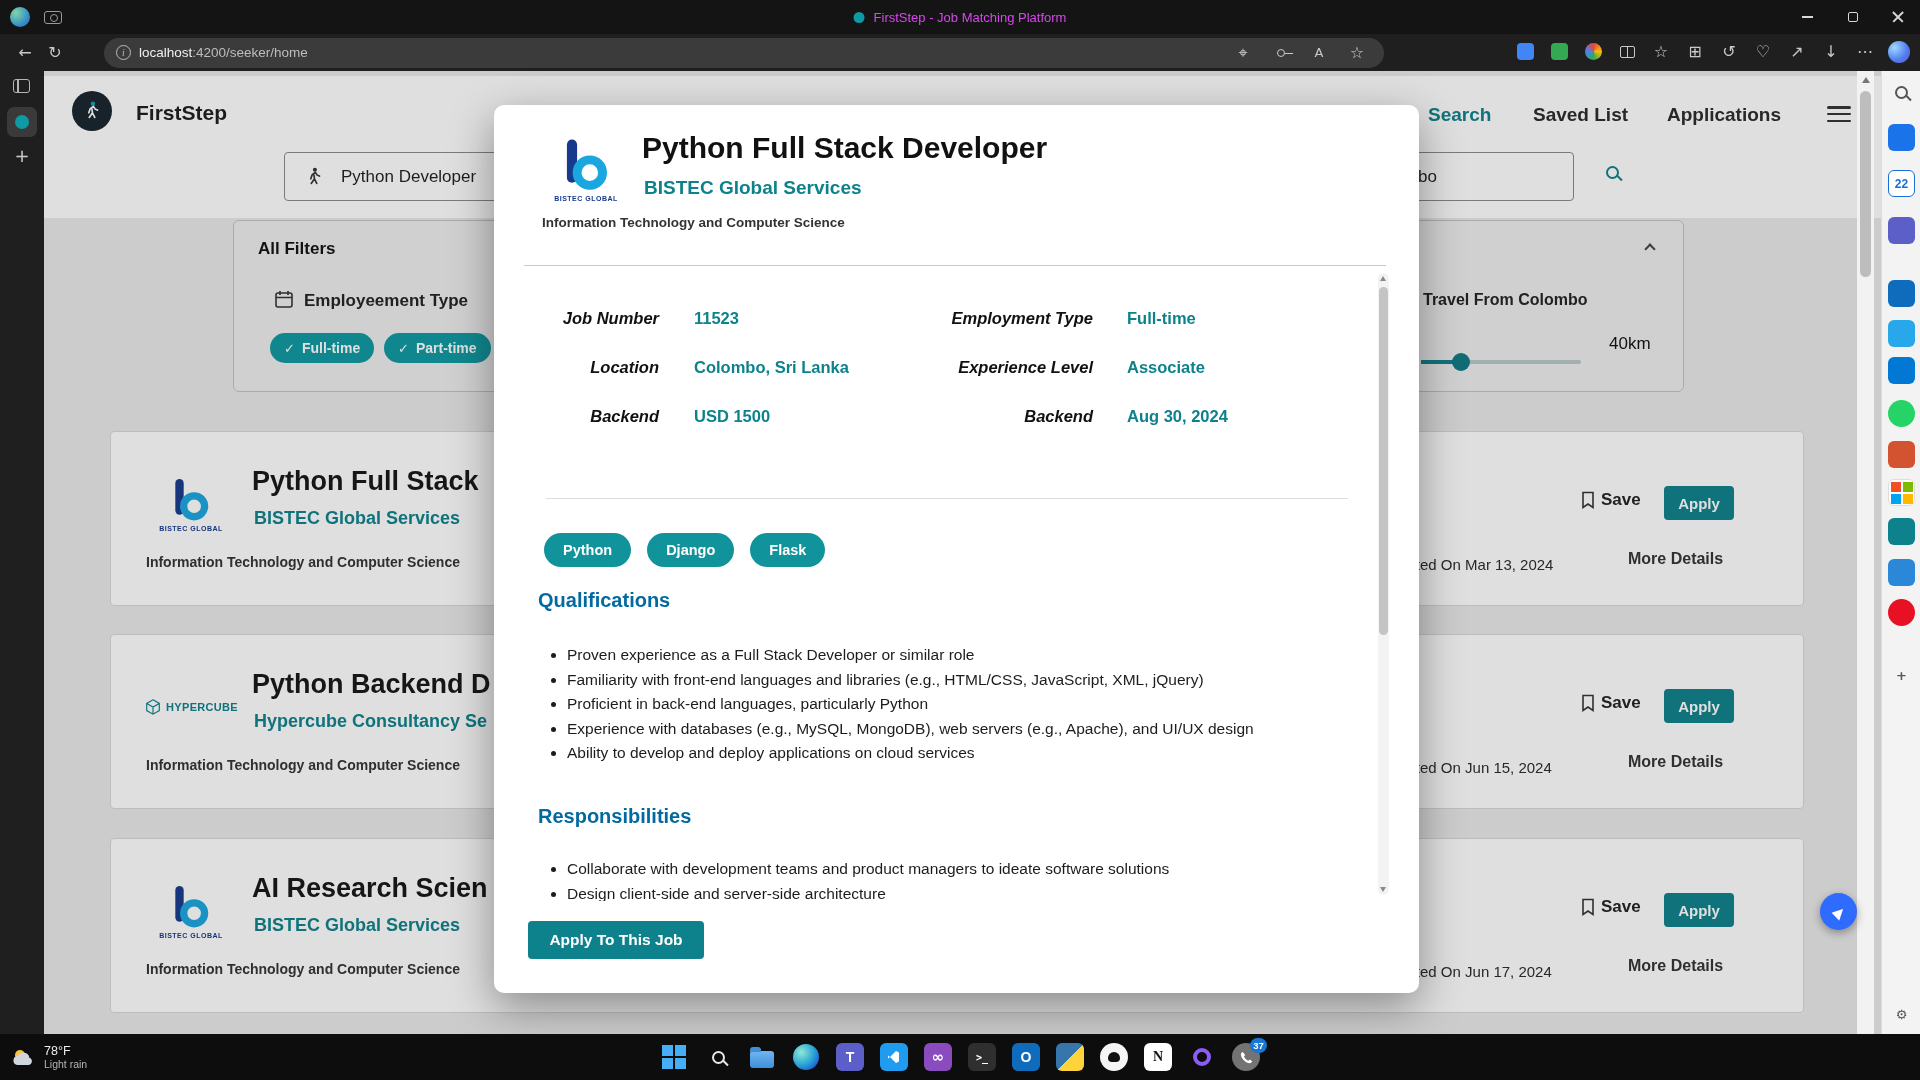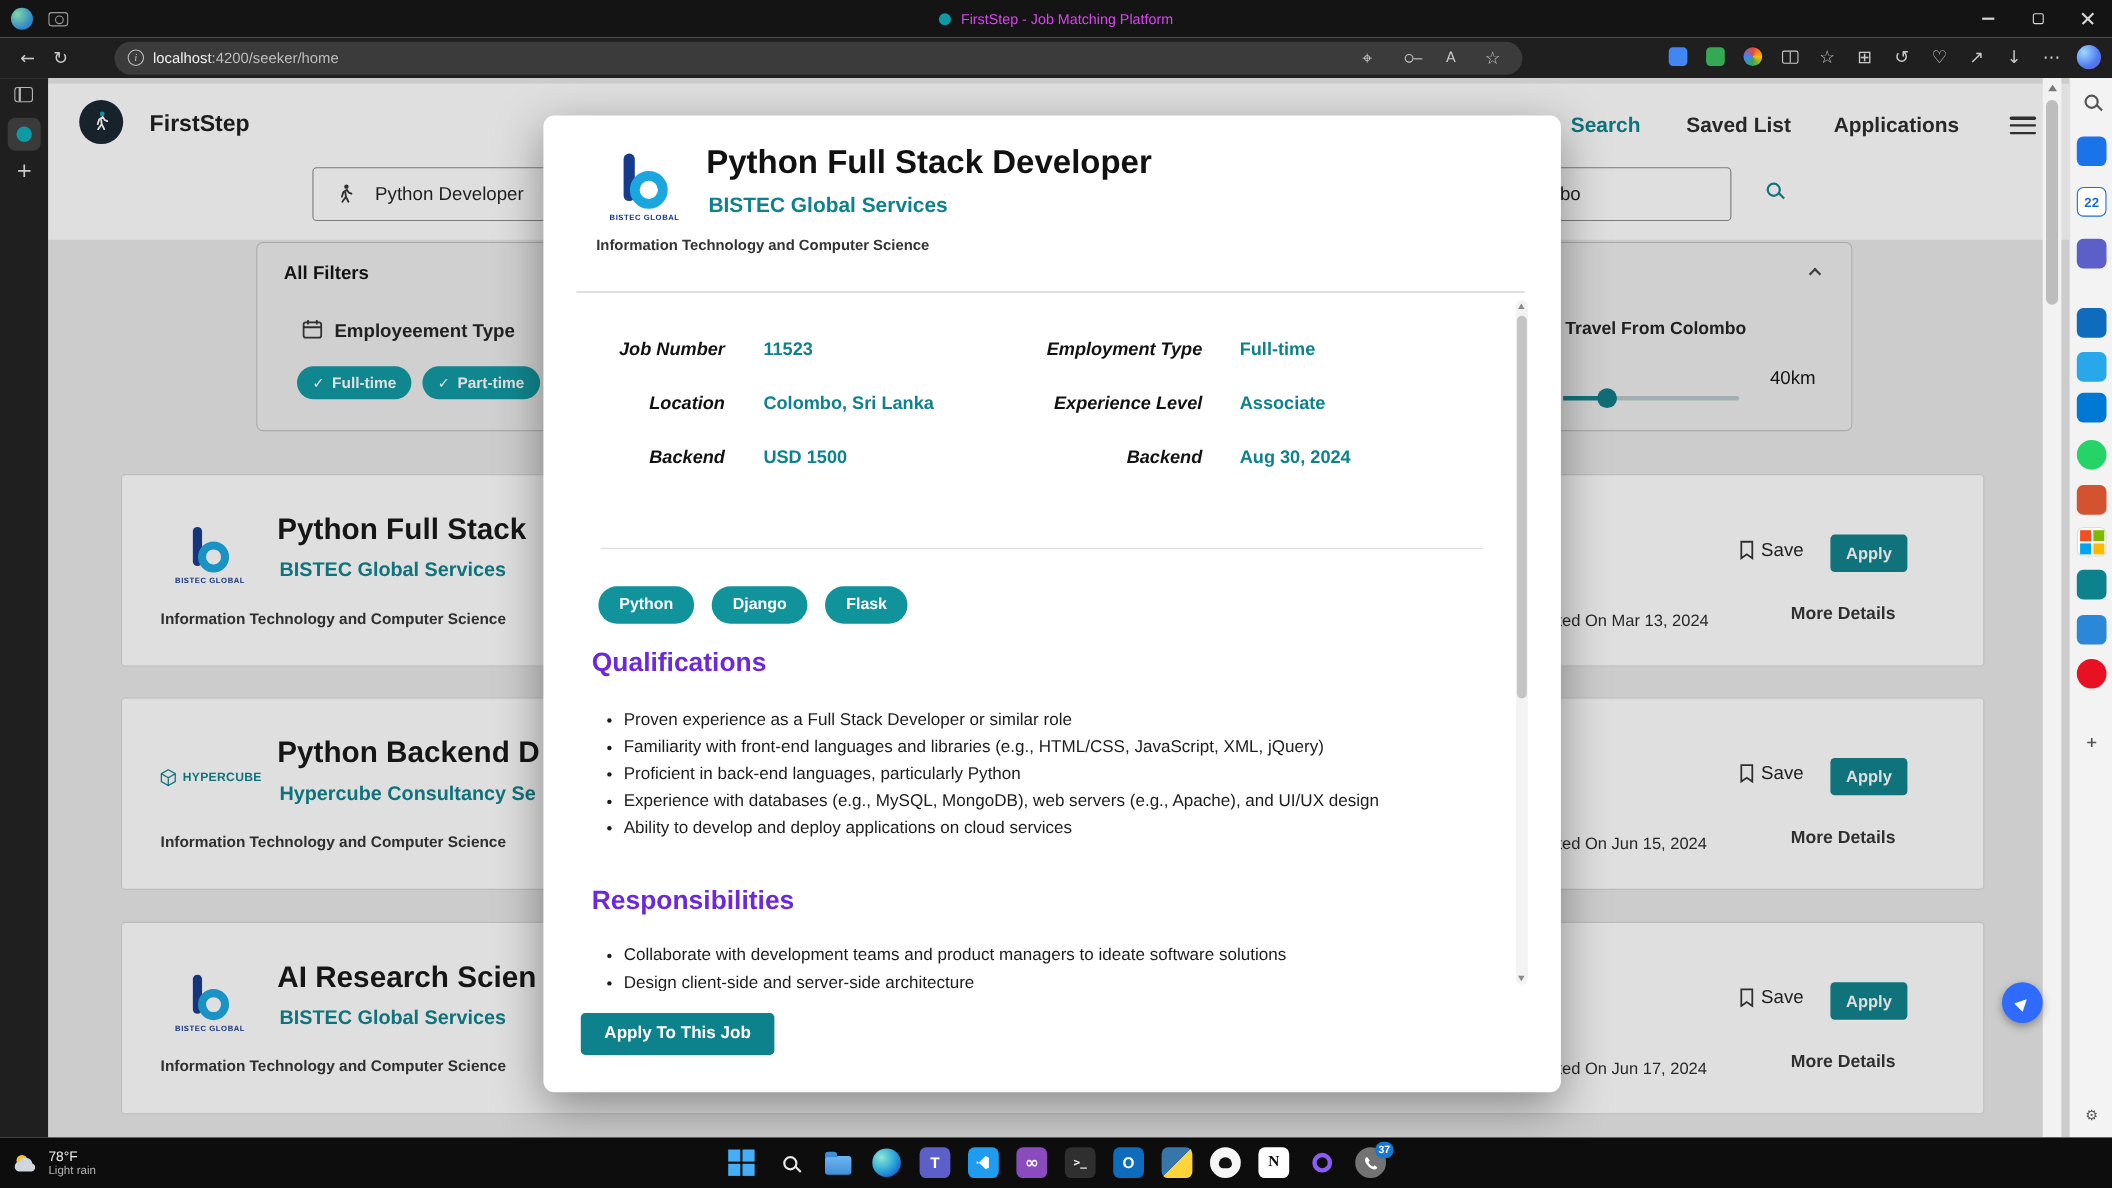--- a/index.html
+++ b/index.html
@@ -79,21 +79,21 @@
   .slider{position:absolute;left:1187px;top:139px;width:160px;height:4px;background:#b9c6c7;border-radius:2px}
   .slider .fill{position:absolute;left:0;top:0;height:4px;width:40px;background:#0e828c}
   .slider .thumb{position:absolute;left:31px;top:-7px;width:18px;height:18px;border-radius:50%;background:#0e7b85}
   .f-chev{position:absolute;left:1412px;top:24px}
   .card{position:absolute;left:66px;width:1694px;height:175px;background:#fff;border:1px solid #d8d8d8;border-radius:4px}
   .c-title{position:absolute;left:141px;top:34px;font-size:27px;font-weight:700;color:#161616;white-space:nowrap}
   .c-company{position:absolute;left:143px;top:76px;font-size:18px;font-weight:700;color:#0e828c;white-space:nowrap}
   .c-industry{position:absolute;left:35px;top:122px;font-size:14px;font-weight:600;color:#333}
   .c-posted{position:absolute;left:1279px;top:124px;font-size:15px;color:#2b2b2b;white-space:nowrap}
   .c-more{position:absolute;left:1517px;top:118px;font-size:16px;font-weight:600;color:#333}
-  .c-save{position:absolute;left:1470px;top:58px;display:flex;align-items:center;gap:6px;font-size:17px;font-weight:400;color:#222}
+  .c-save{position:absolute;left:1470px;top:58px;display:flex;align-items:center;gap:6px;font-size:17px;font-weight:700;color:#222}
   .c-apply{position:absolute;left:1553px;top:54px;width:70px;height:34px;background:#0e828c;border-radius:4px;color:#fff;font-size:15px;font-weight:700;display:flex;align-items:center;justify-content:center}
   .c-logo{position:absolute;left:35px;top:28px;width:90px;height:88px;display:flex;flex-direction:column;align-items:center;justify-content:center}
   .bistec-cap{font-size:7px;font-weight:700;color:#163a8c;letter-spacing:.5px;margin-top:2px}
   .hyper{display:flex;align-items:center;gap:4px}
   .hyper span{font-size:11px;font-weight:700;color:#0e828c;letter-spacing:.3px}
   .dim{position:absolute;inset:0;background:rgba(25,25,25,0.14)}
   .pagebar{position:absolute;left:1813px;top:0;width:17px;height:100%;background:#f2f2f2}
   .pagebar .pb-thumb{position:absolute;left:3px;top:20px;width:11px;height:186px;background:#bdbdbd;border-radius:6px}
   .pagebar .pb-up{position:absolute;left:4.5px;top:6px;width:0;height:0;border-left:4px solid transparent;border-right:4px solid transparent;border-bottom:6px solid #777}
   .fab{position:absolute;left:1776px;top:822px;width:37px;height:37px;border-radius:50%;background:#2f6bff;box-shadow:0 3px 8px rgba(0,0,0,.35);display:flex;align-items:center;justify-content:center}
@@ -109,21 +109,21 @@
   .m-hr1{position:absolute;left:30px;top:160px;width:862px;border-top:1px solid #c9c9c9}
   .m-hr2{position:absolute;left:52px;top:393px;width:802px;border-top:1px solid #dcdcdc}
   .m-details{position:absolute;left:0;top:192px;right:0}
   .drow{position:relative;height:49px}
   .dl{position:absolute;top:12px;font-style:italic;font-weight:600;font-size:16.5px;color:#111;text-align:right}
   .dv{position:absolute;top:12px;font-weight:700;font-size:16.5px;color:#0e828c}
   .dl.c1{left:20px;width:145px}.dv.c1{left:200px}
   .dl.c2{left:380px;width:219px}.dv.c2{left:633px}
   .m-tags{position:absolute;left:50px;top:428px;display:flex;gap:16px}
   .tag{height:34px;border-radius:17px;background:#11939c;color:#fff;font-size:14.5px;font-weight:700;padding:0 19px;display:flex;align-items:center}
-  .m-sec{position:absolute;left:44px;font-size:24px;font-weight:700;color:#6d28d9}
+  .m-sec{position:absolute;left:44px;font-size:20px;font-weight:700;color:#0369a1}
   .m-list{position:absolute;left:44px;width:840px;font-size:15.5px;color:#1c1c1c;line-height:24.5px;padding-left:29px}
   .m-scroll{position:absolute;right:30px;top:168px;width:11px;height:622px;background:#f3f3f3;border-radius:6px}
   .m-scroll .m-thumb{position:absolute;left:1px;top:14px;width:9px;height:348px;background:#c4c4c4;border-radius:5px}
   .m-scroll::before{content:"";position:absolute;left:2px;top:3px;border-left:3.5px solid transparent;border-right:3.5px solid transparent;border-bottom:5px solid #8a8a8a}
   .m-scroll::after{content:"";position:absolute;left:2px;bottom:3px;border-left:3.5px solid transparent;border-right:3.5px solid transparent;border-top:5px solid #8a8a8a}
   .m-apply{position:absolute;left:34px;top:816px;width:176px;height:38px;background:#0e828c;border-radius:4px;color:#fff;font-size:15.5px;font-weight:700;display:flex;align-items:center;justify-content:center}
   
   .taskbar{position:absolute;left:0;right:0;bottom:0;height:46px;background:#0d0d0d}
   .tb-weather{position:absolute;left:10px;top:0;height:46px;display:flex;align-items:center;gap:8px}
   .tw-temp{font-size:12.5px;color:#ececec}

